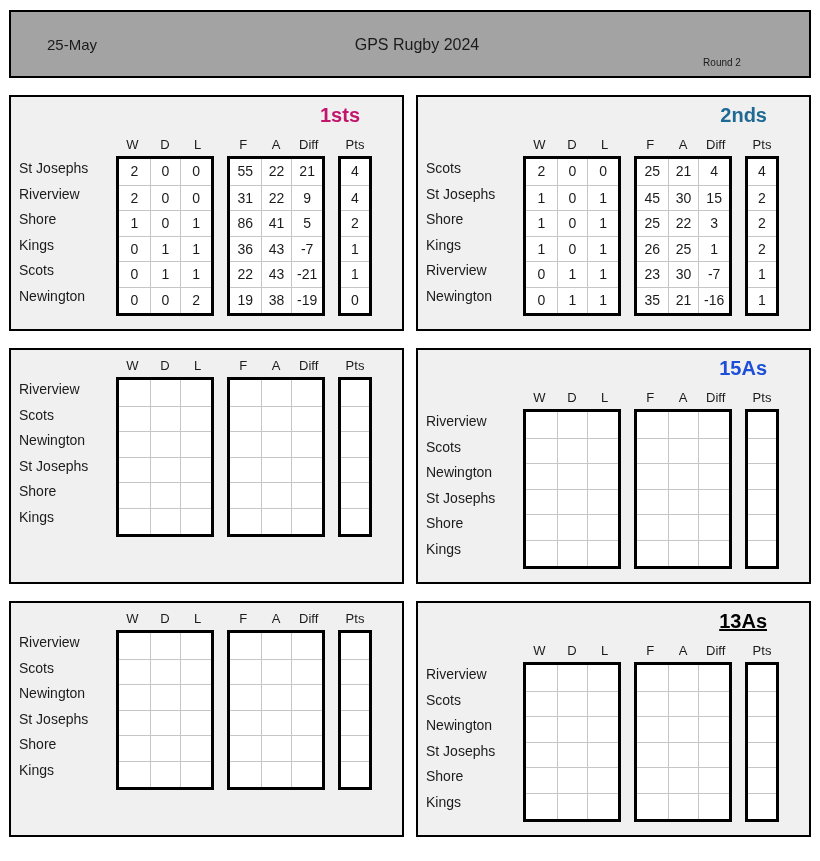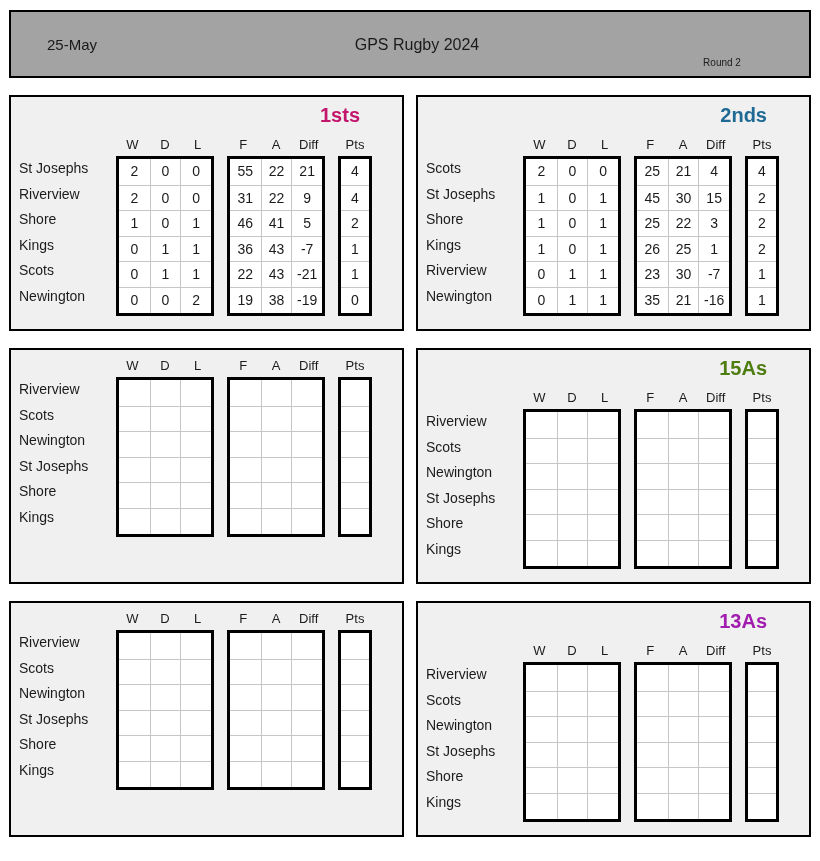--- a/index.html
+++ b/index.html
@@ -135,21 +135,21 @@
               <span>A</span>
               <span>Diff</span>
             </div>
         <div class="tbl cols3 tbl-score">
               <div class="cell">55</div>
               <div class="cell bl">22</div>
               <div class="cell bl">21</div>
               <div class="cell bt">31</div>
               <div class="cell bl bt">22</div>
               <div class="cell bl bt">9</div>
-              <div class="cell bt">46</div>
+              <div class="cell bt">86</div>
               <div class="cell bl bt">41</div>
               <div class="cell bl bt">5</div>
               <div class="cell bt">36</div>
               <div class="cell bl bt">43</div>
               <div class="cell bl bt">-7</div>
               <div class="cell bt">22</div>
               <div class="cell bl bt">43</div>
               <div class="cell bl bt">-21</div>
               <div class="cell bt">19</div>
               <div class="cell bl bt">38</div>
@@ -334,21 +334,21 @@
               <div class="cell bt"></div>
               <div class="cell bt"></div>
               <div class="cell bt"></div>
               <div class="cell bt"></div>
             </div>
       </div>
     </div>
   </section>
 
   <section class="panel">
-    <div class="panel-title" style="color: #4d7c0f;">15As</div>
+    <div class="panel-title" style="color: #1d4ed8;">15As</div>
     <div class="panel-body">
       <div class="team-col">
         <div class="hdr-spacer"></div>
       <div class="team-label">Riverview</div>
             <div class="team-label">Scots</div>
             <div class="team-label">Newington</div>
             <div class="team-label">St Josephs</div>
             <div class="team-label">Shore</div>
             <div class="team-label">Kings</div>
           </div>
@@ -501,21 +501,21 @@
               <div class="cell bt"></div>
               <div class="cell bt"></div>
               <div class="cell bt"></div>
               <div class="cell bt"></div>
             </div>
       </div>
     </div>
   </section>
 
   <section class="panel">
-    <div class="panel-title" style="color: #a21caf;">13As</div>
+    <div class="panel-title" style="color: #000000; text-decoration: underline;">13As</div>
     <div class="panel-body">
       <div class="team-col">
         <div class="hdr-spacer"></div>
       <div class="team-label">Riverview</div>
             <div class="team-label">Scots</div>
             <div class="team-label">Newington</div>
             <div class="team-label">St Josephs</div>
             <div class="team-label">Shore</div>
             <div class="team-label">Kings</div>
           </div>

